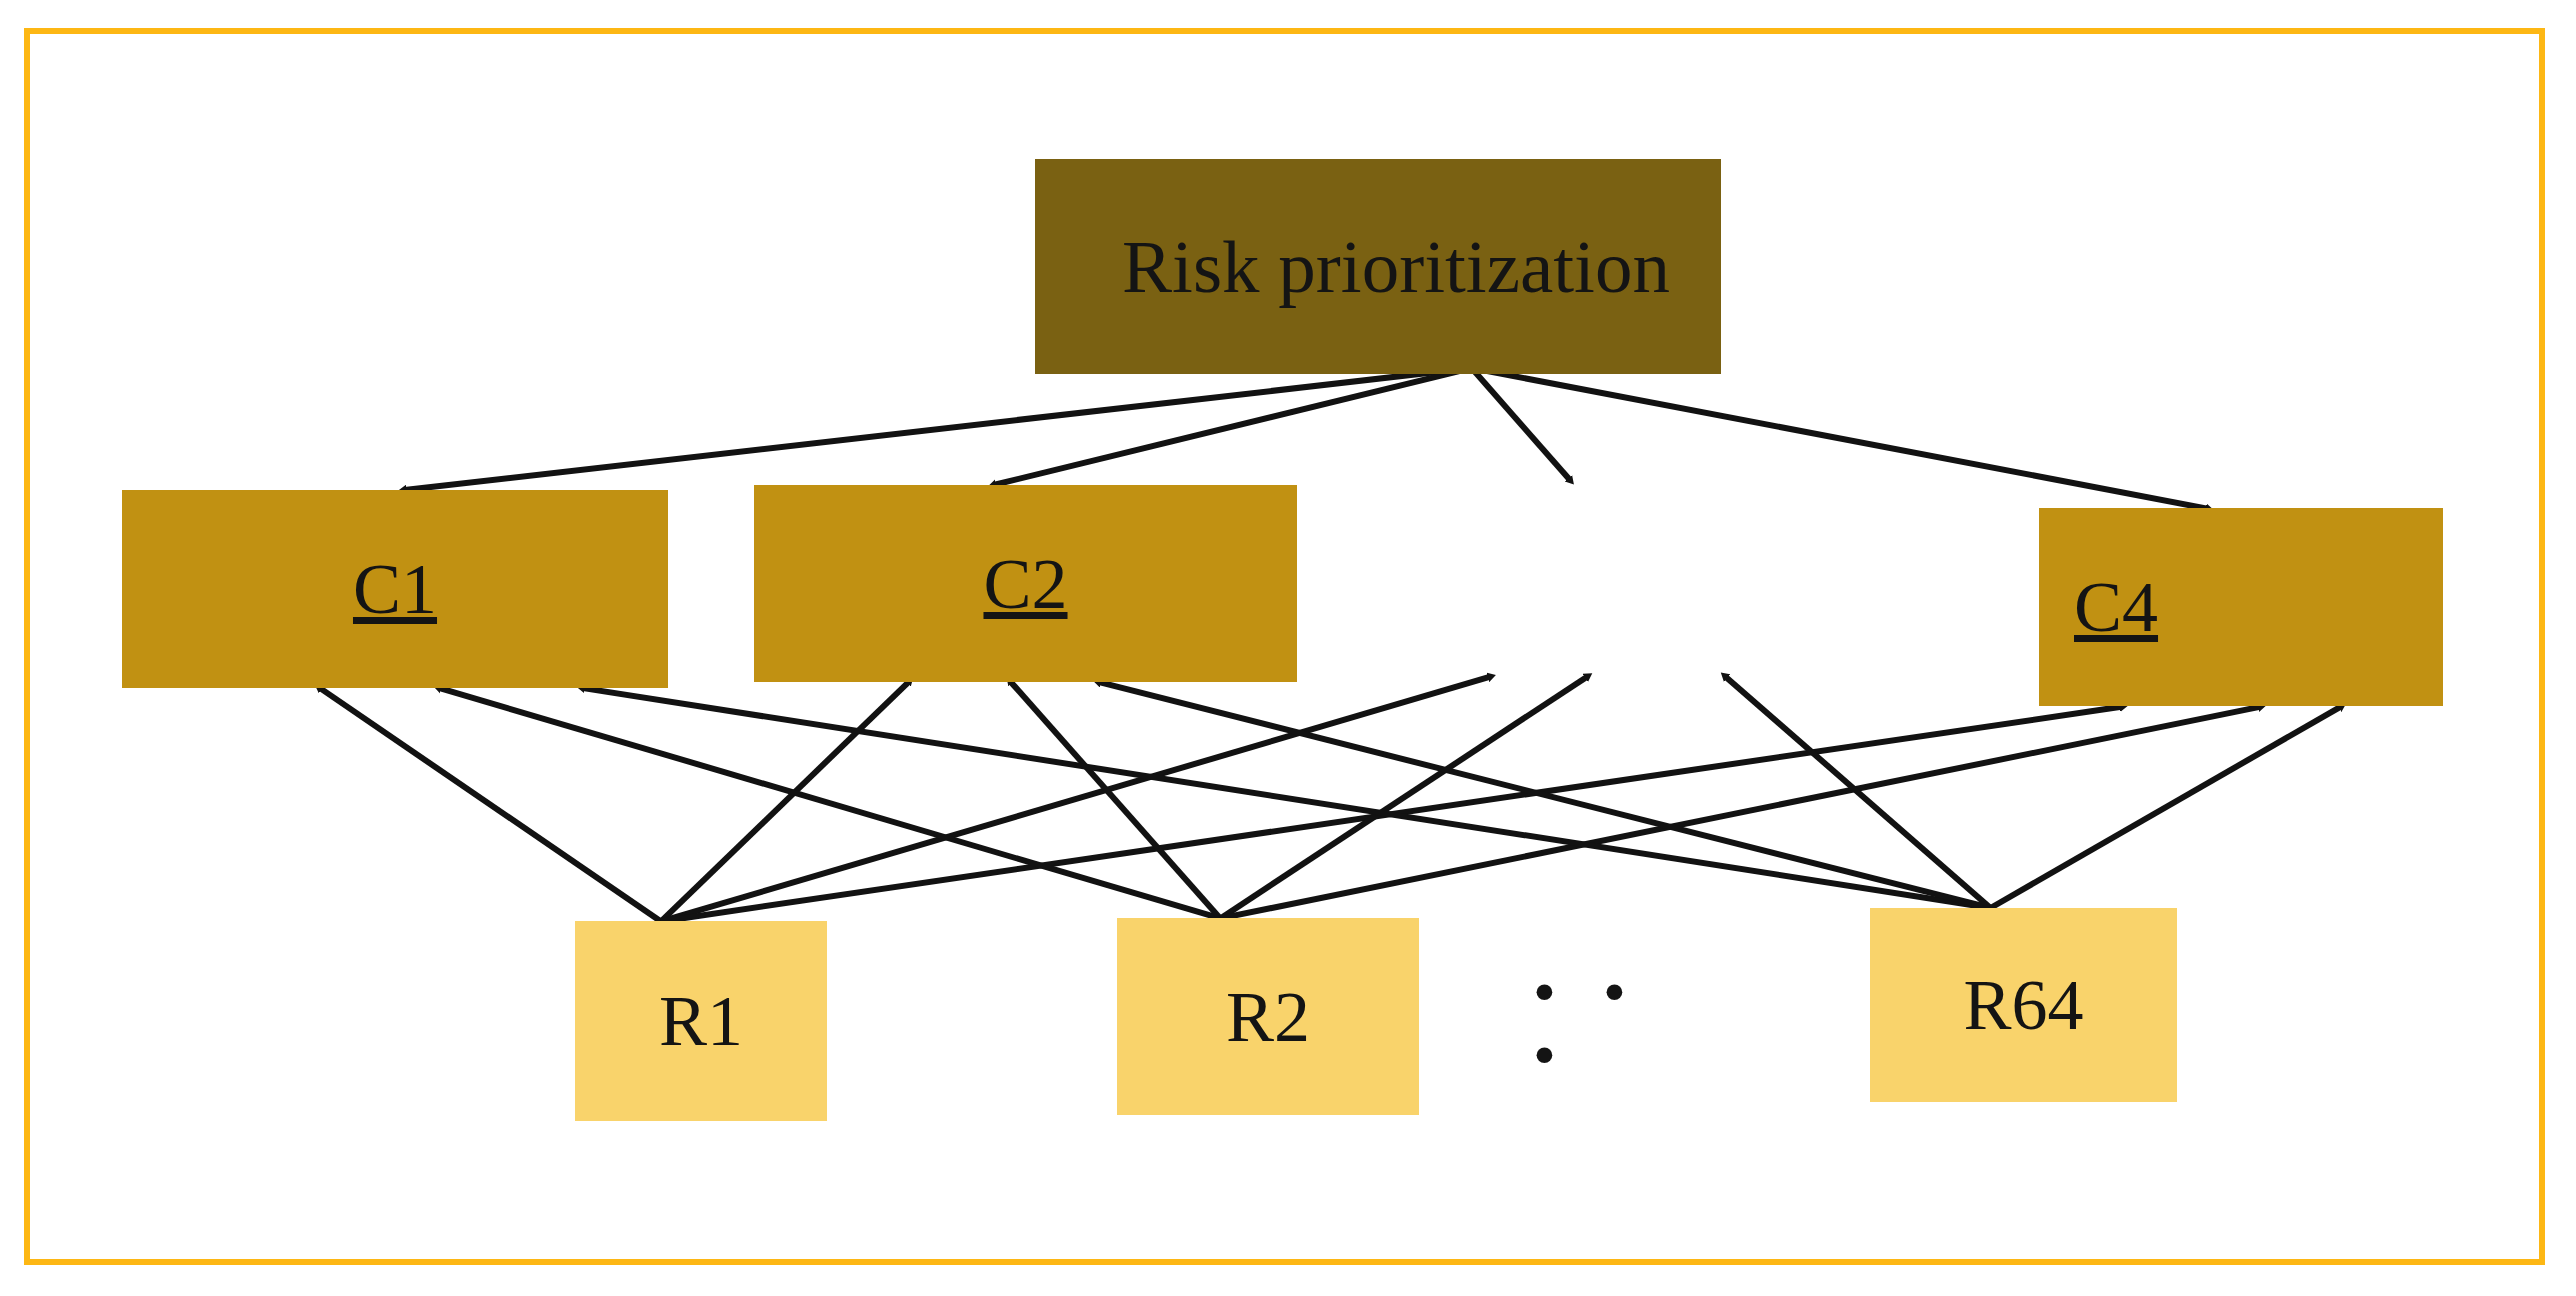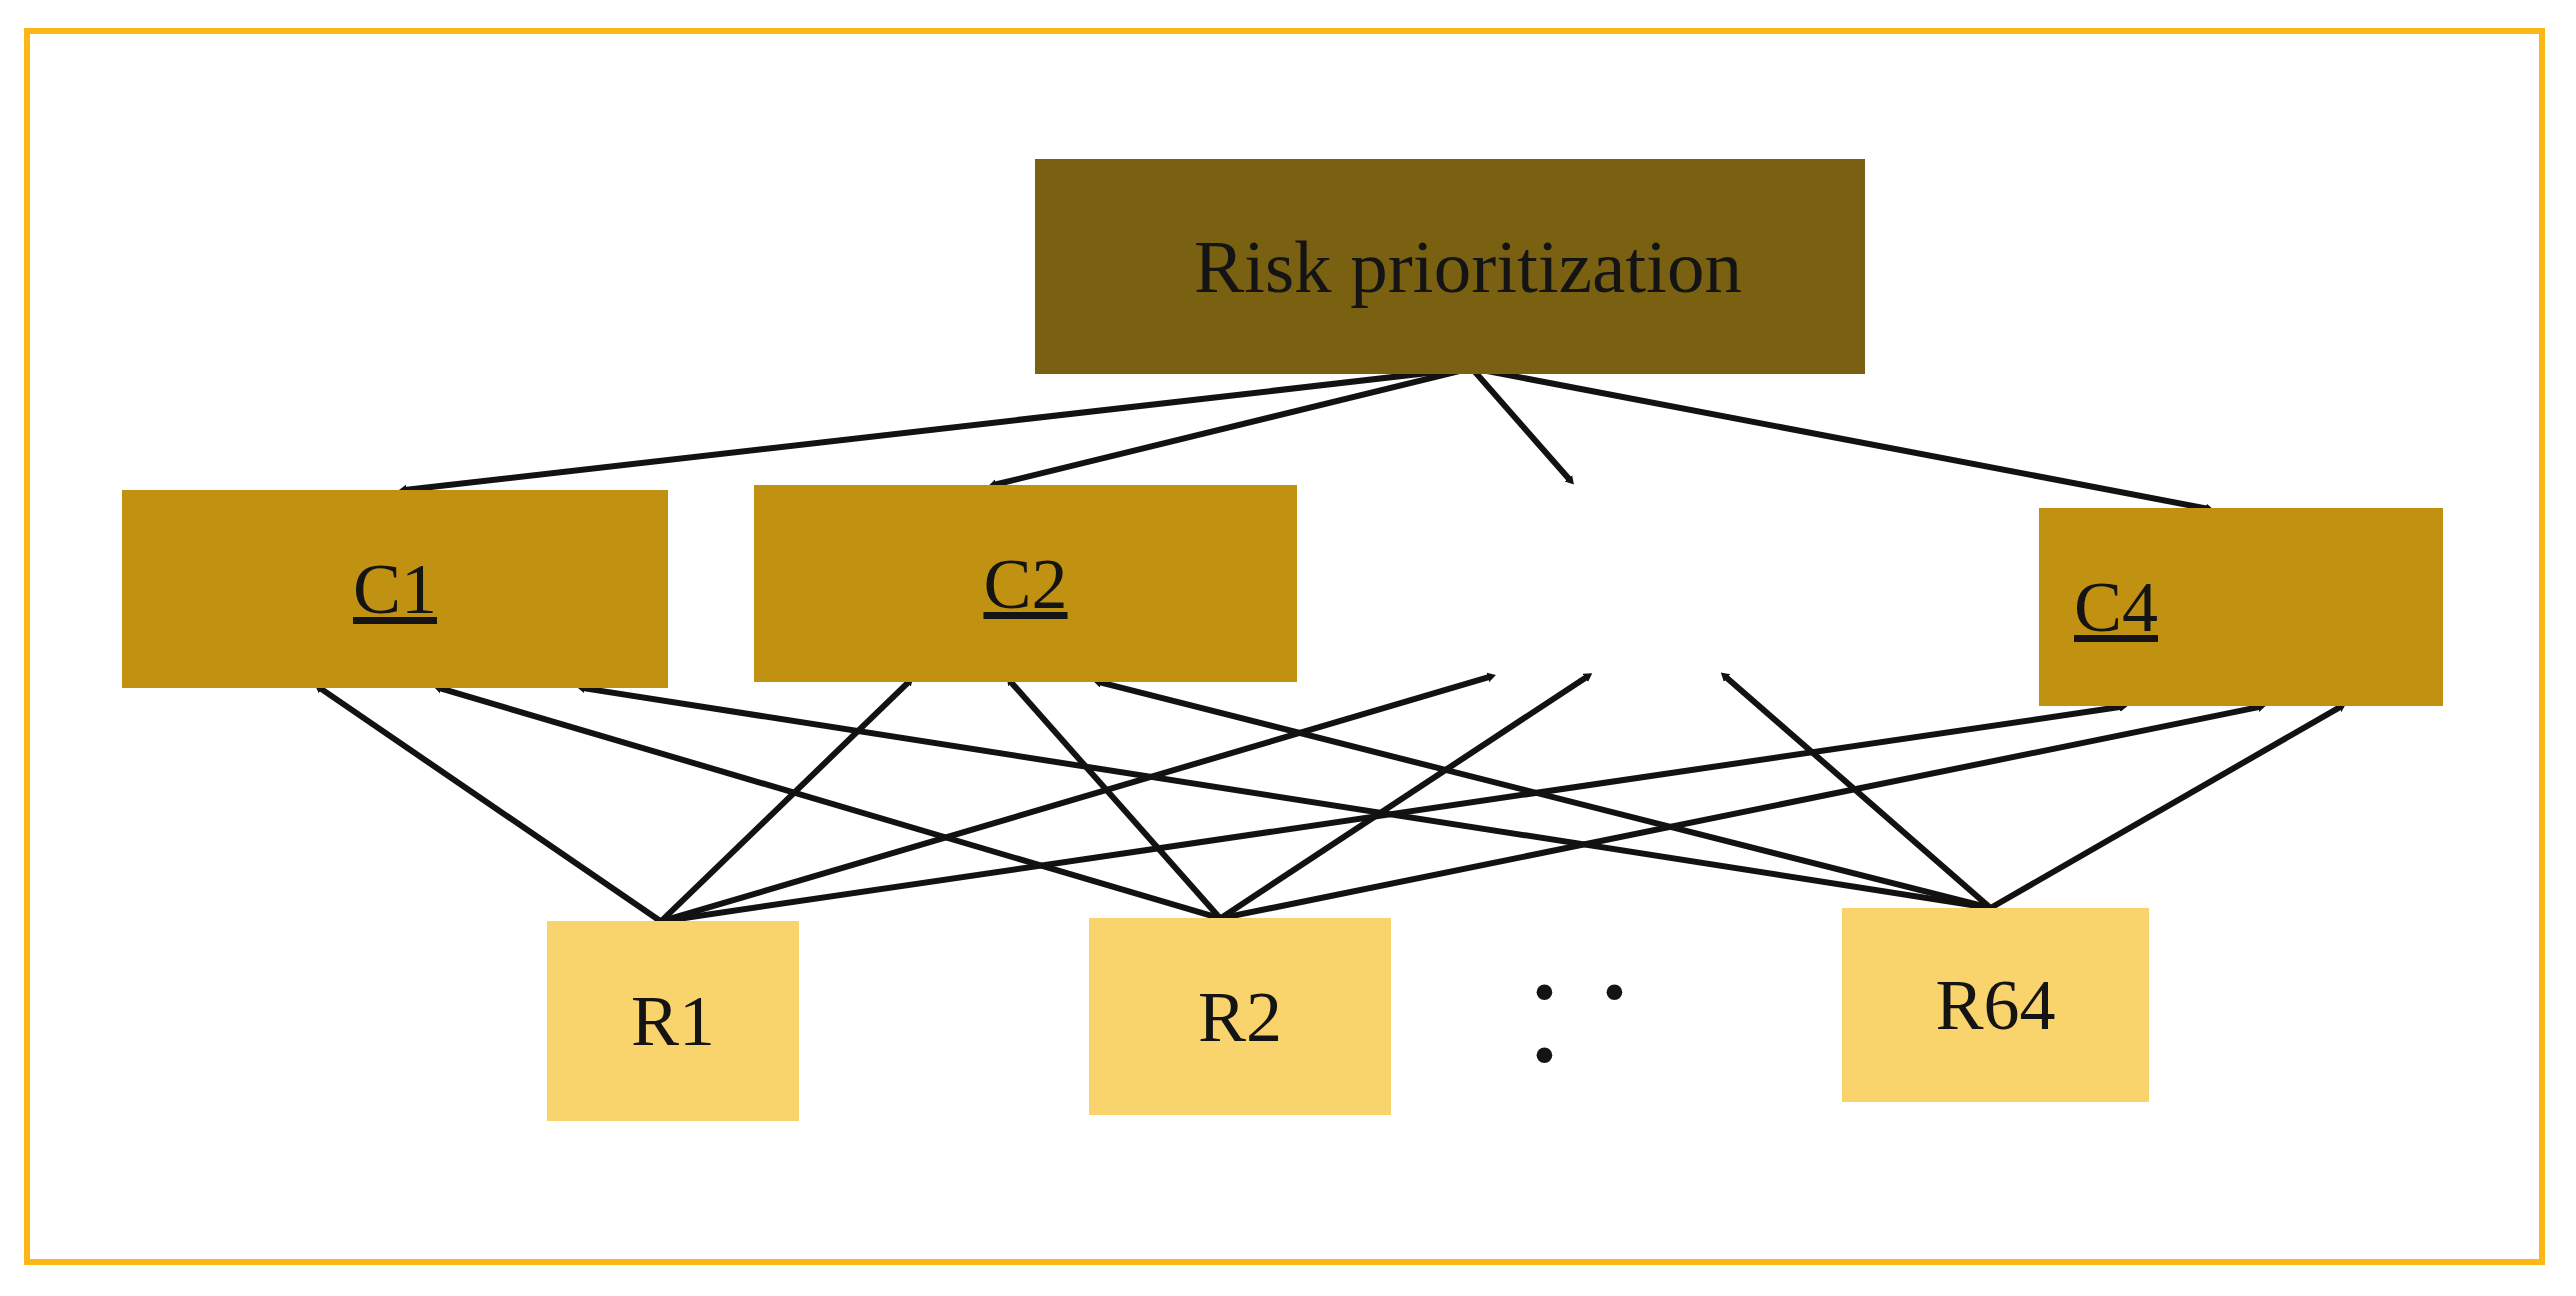--- a/index.html
+++ b/index.html
@@ -28,32 +28,32 @@
     position: absolute;
     display: flex;
     align-items: center;
     justify-content: center;
     color: var(--text, #141414);
     font-size: 72px;
     line-height: 1;
     box-sizing: border-box;
   }
   .goal-node {
-    left: 1035px; top: 159px; width: 830px; height: 215px;
+    left: 1035px; top: 159px; width: 686px; height: 215px;
     background: var(--goal, #7a6112);
     font-size: 75px;
     padding-left: 36px;
   }
   .criterion-node { background: var(--crit, #c19112); text-decoration: underline; }
   #node-C1 { left: 122px;  top: 490px; width: 546px; height: 198px; }
   #node-C2 { left: 754px; top: 485px; width: 543px; height: 197px; }
   #node-C3 { left: 1353px; top: 479px; width: 628px; height: 197px; }
   #node-C4 { left: 2039px; top: 508px; width: 404px; height: 198px;
              justify-content: flex-start; padding-left: 35px; }
-  .risk-node { background: var(--risk, #f9d36b); }
+  .risk-node { background: var(--risk, #f9d36b); margin-left: 28px; }
   #node-R1  { left: 547px;  top: 921px; width: 252px; height: 200px; }
   #node-R2  { left: 1089px; top: 918px; width: 302px; height: 197px; }
   #node-R64 { left: 1842px; top: 908px; width: 307px; height: 194px; }
   .ellipsis {
     position: absolute;
     left: 1518px; top: 972px; width: 135px; height: 105px;
     display: flex; align-items: center; justify-content: center;
     font-size: 54px; letter-spacing: 10.5px;
     color: var(--text, #141414);
     font-family: "DejaVu Sans", sans-serif;

